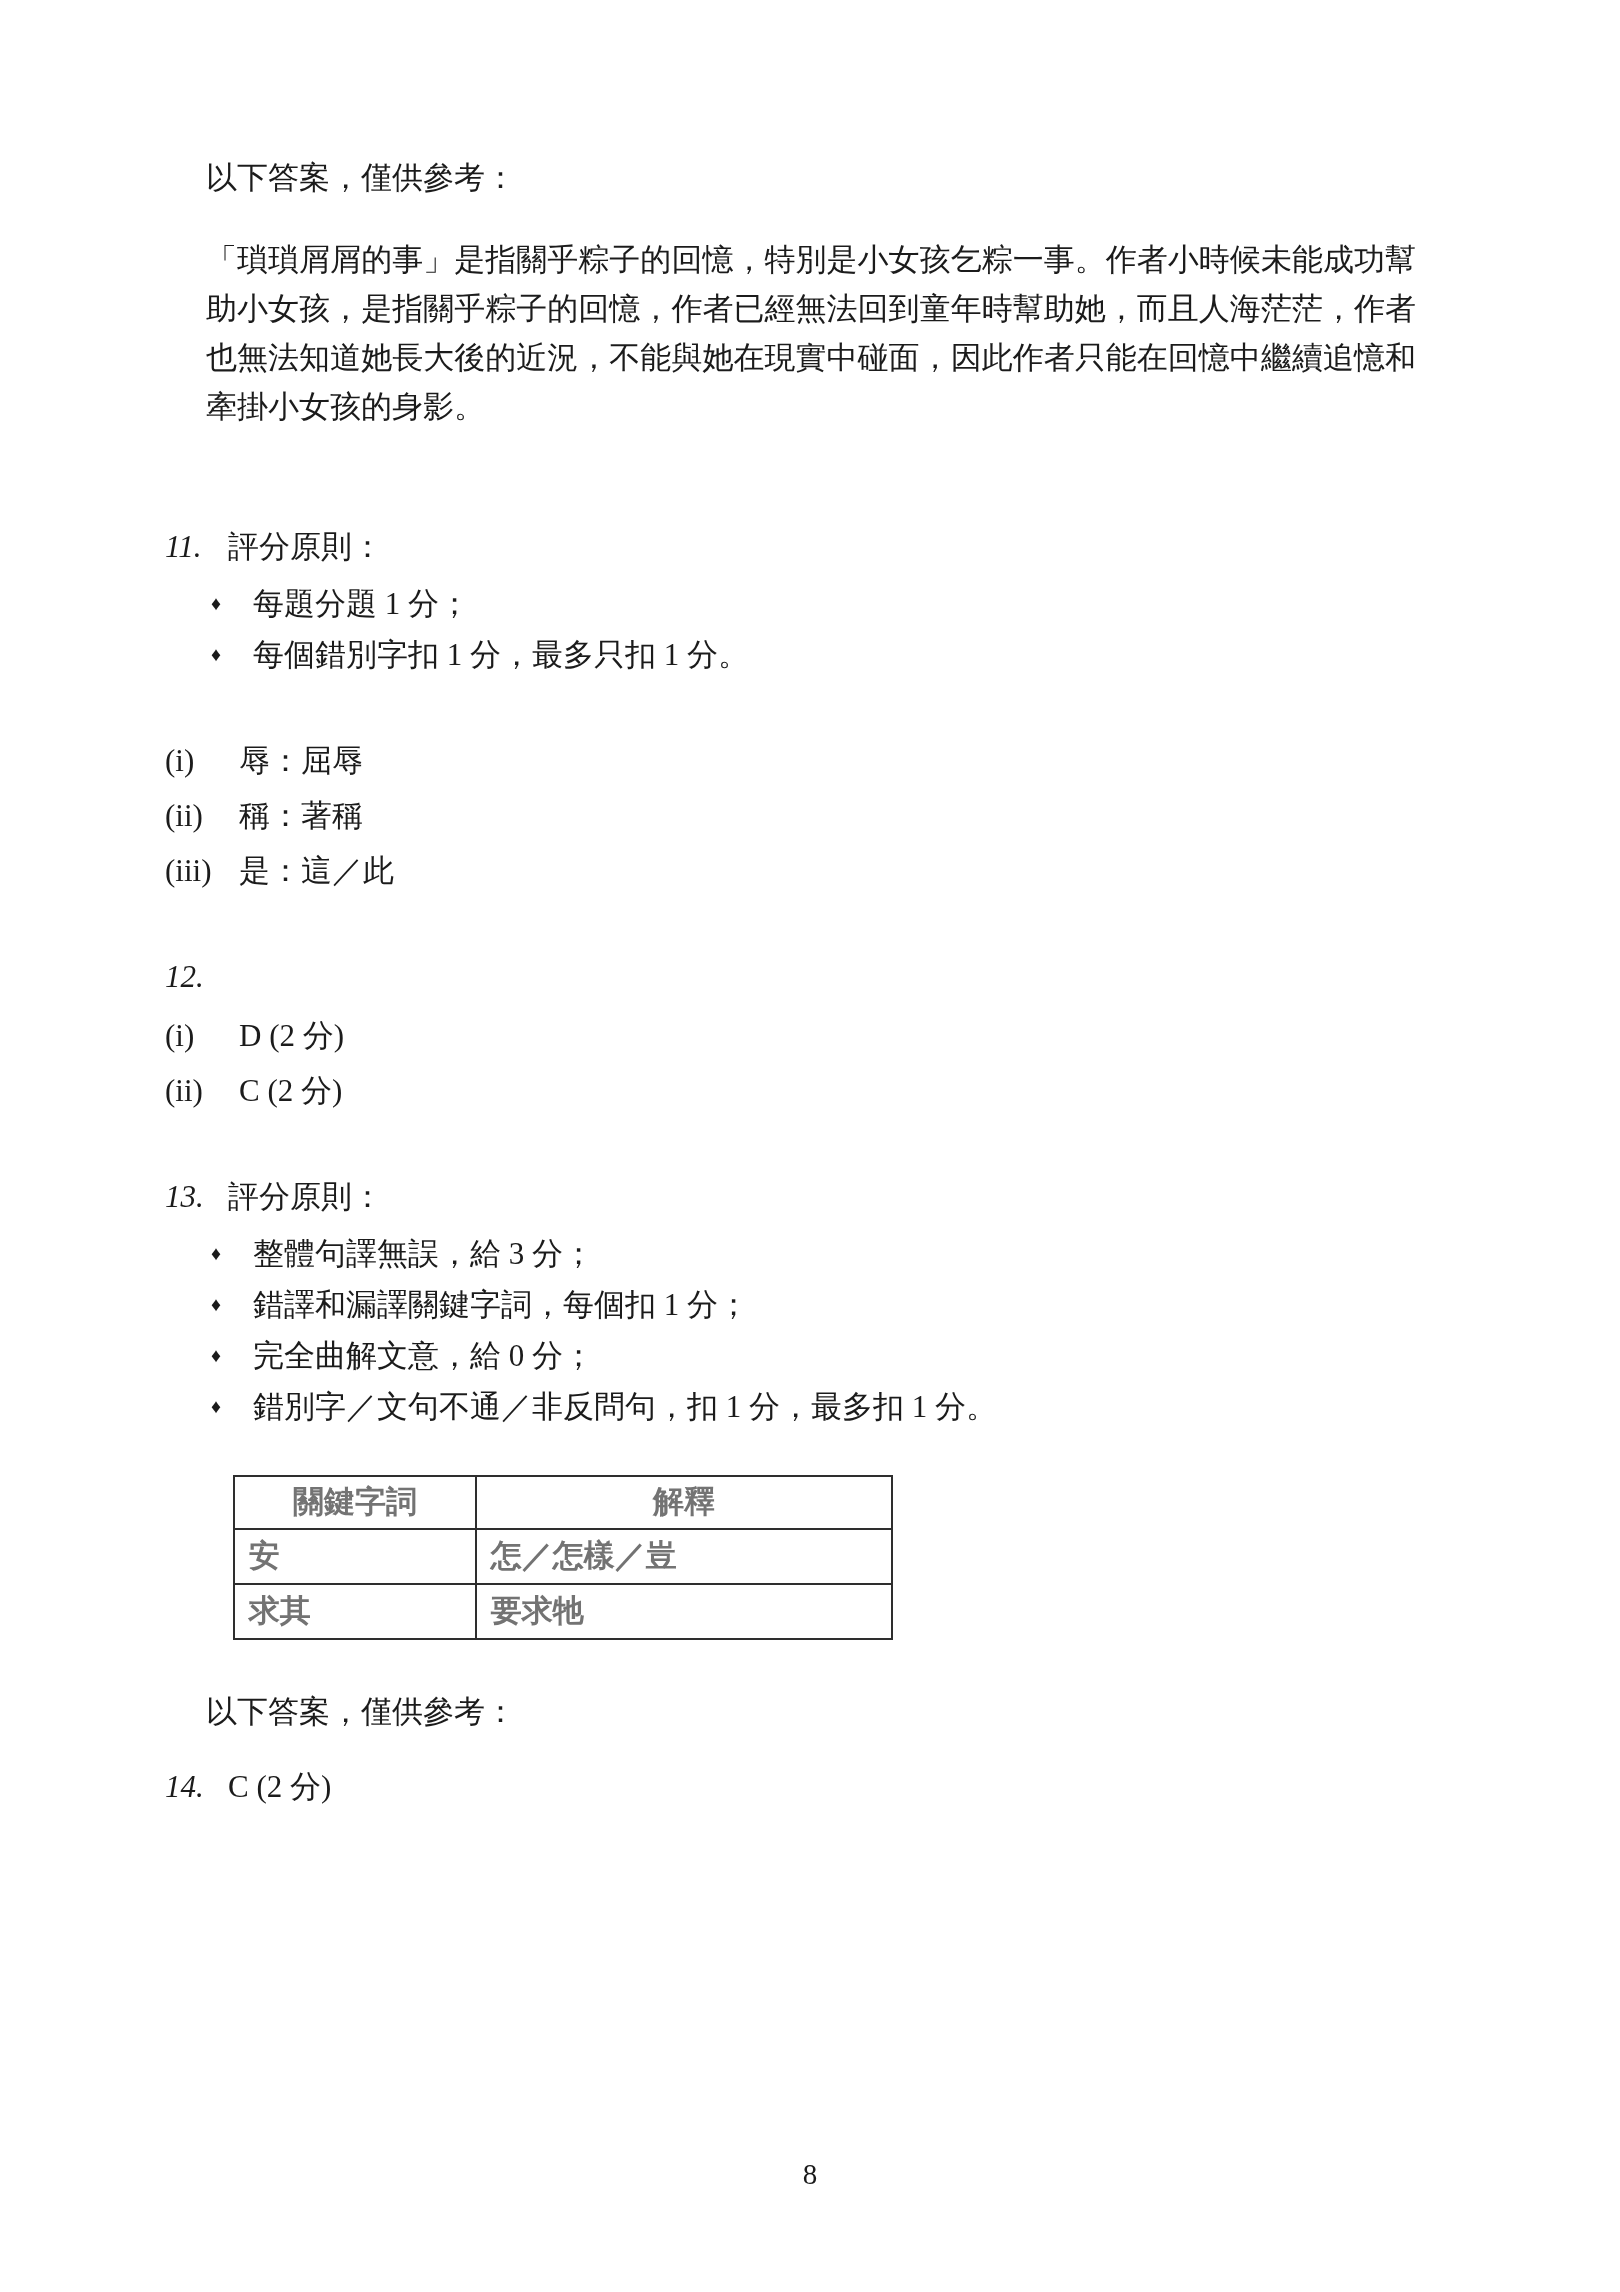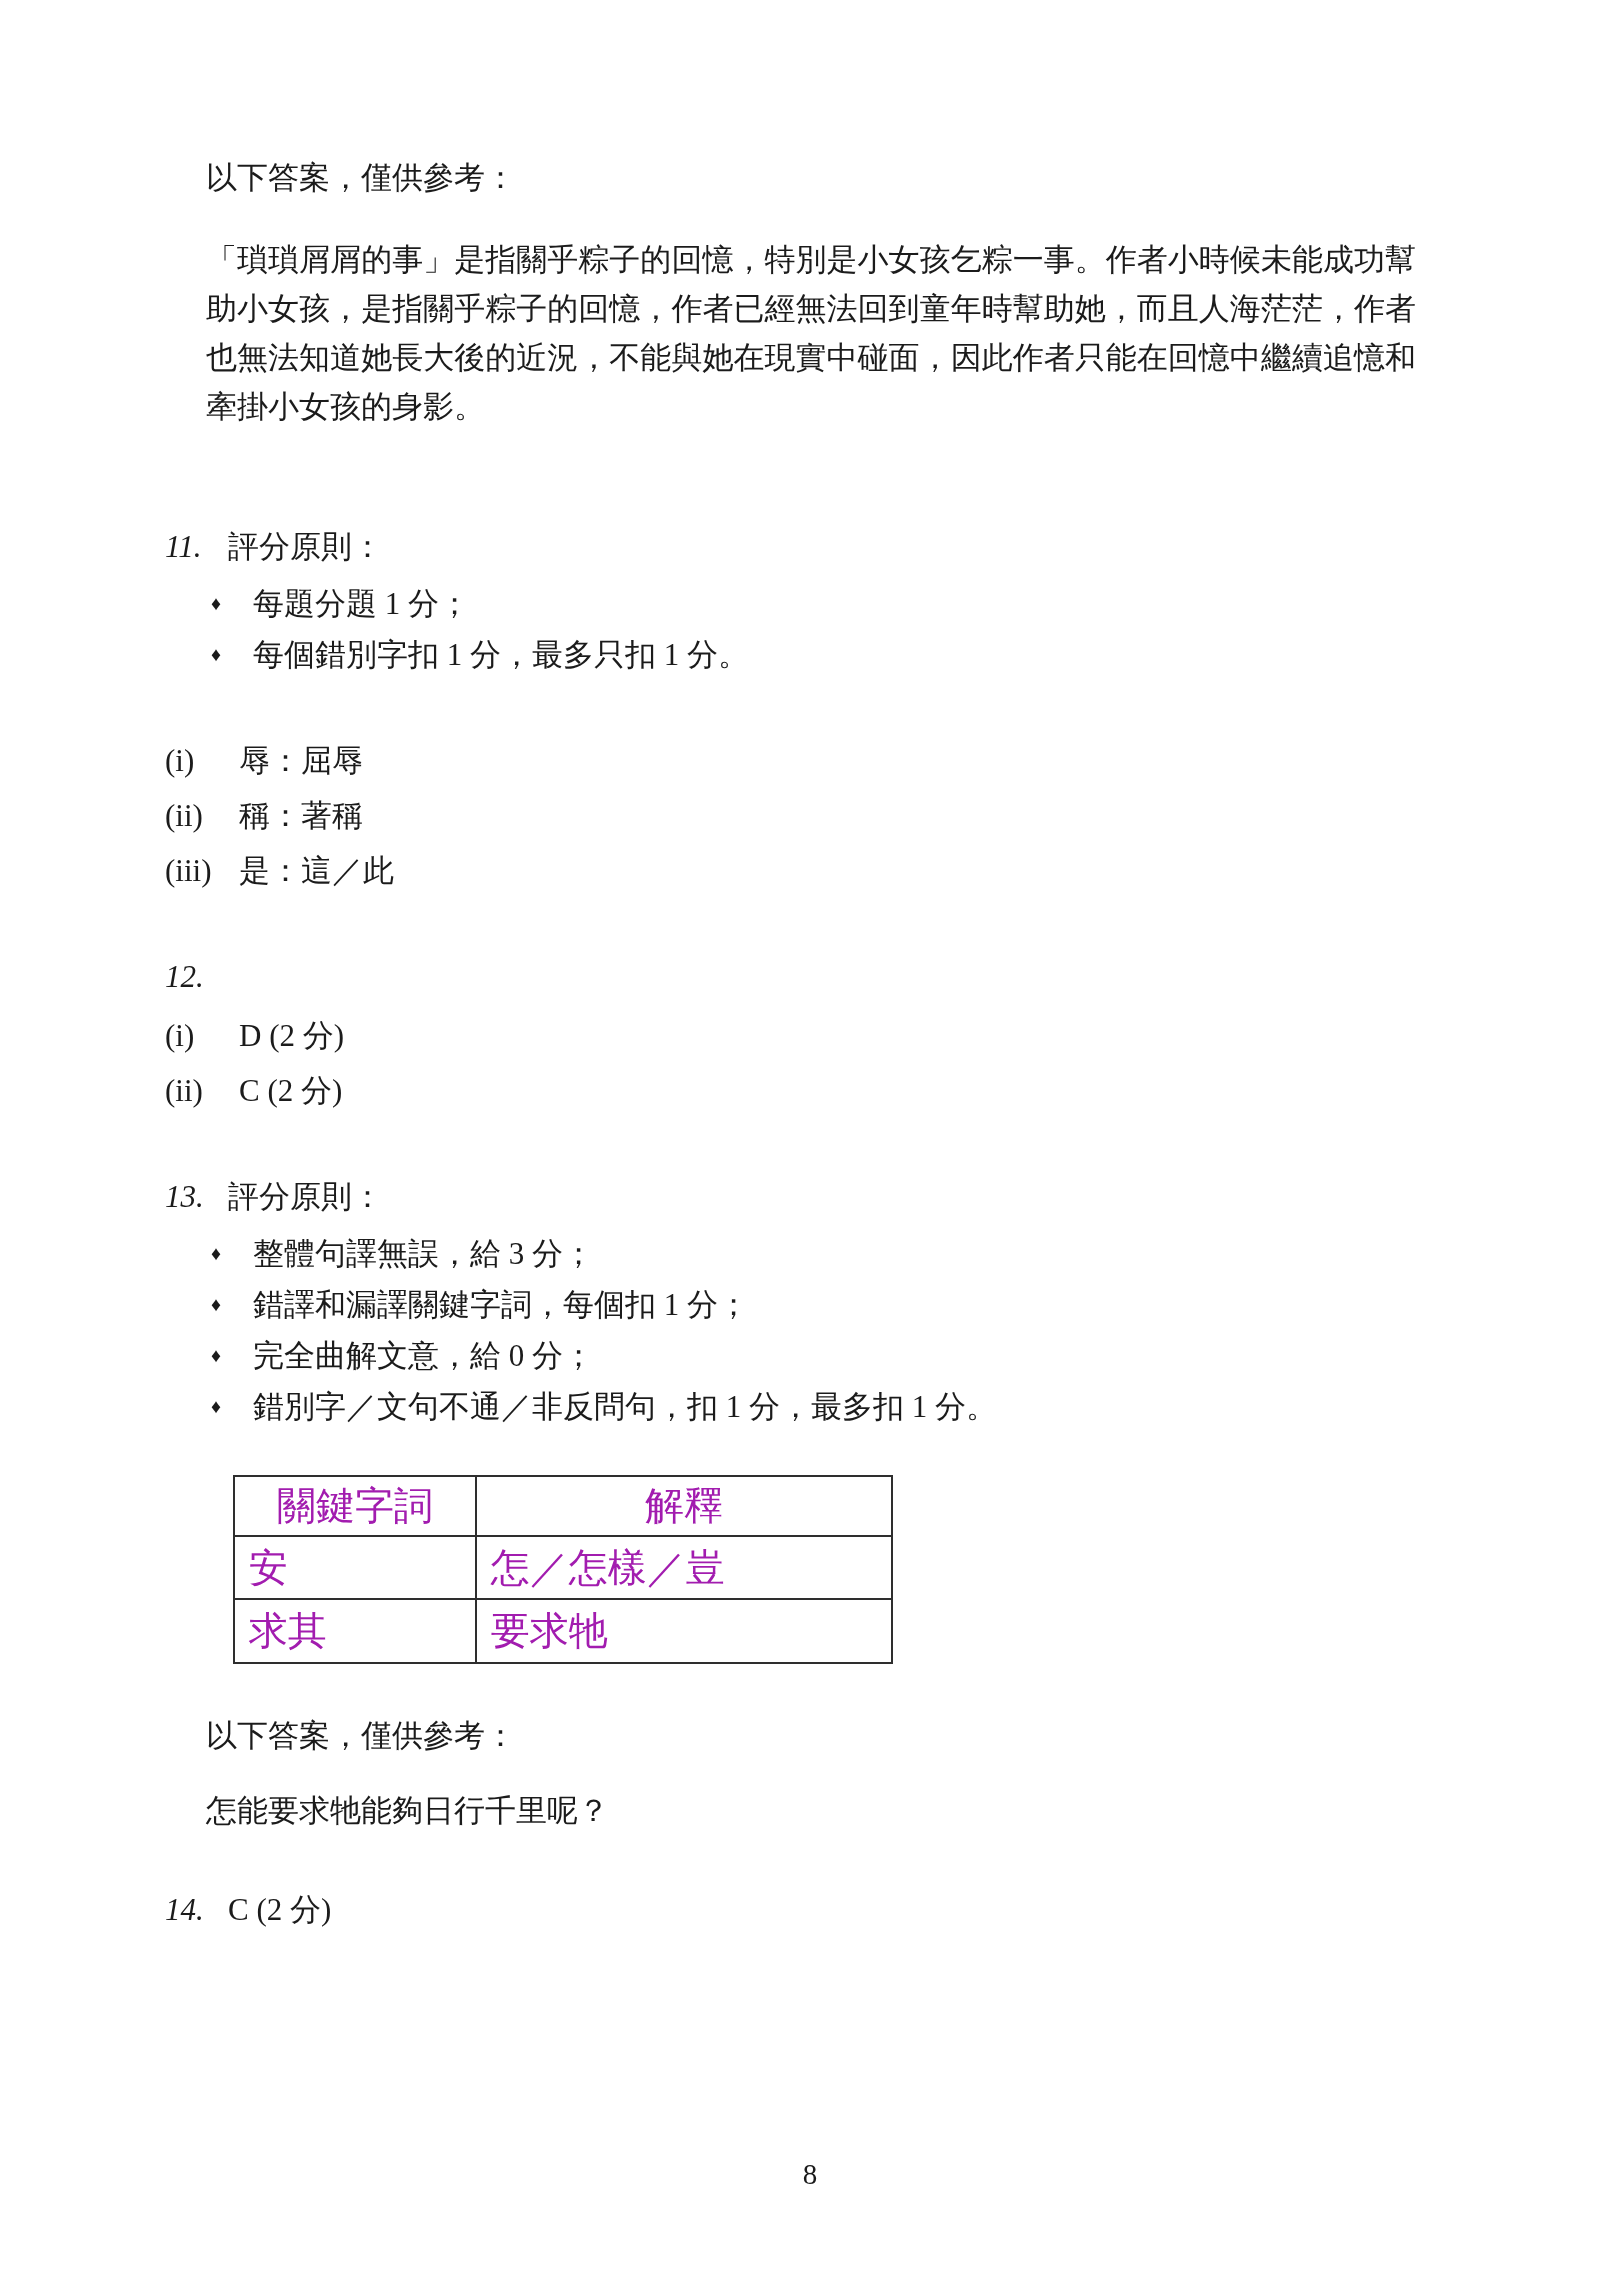--- a/index.html
+++ b/index.html
@@ -74,23 +74,23 @@
   
   .kv-table {
     border-collapse: collapse;
     margin: 0 0 47px 68px;
     table-layout: fixed;
   }
   .kv-table col.col1 { width: 242px; }
   .kv-table col.col2 { width: 416px; }
   .kv-table th, .kv-table td {
     border: 2px solid #2e2e2e;
-    font-weight: normal;
-    font-size: 39px;
-    color: #a21caf;
+    font-weight: bold;
+    font-size: 31px;
+    color: #737373;
   }
   .kv-table th {
     text-align: center;
     height: 53px;
     padding: 2px 9.8px;
   }
   .kv-table td {
     text-align: left;
     height: 55px;
     padding: 3.9px 13.7px;
@@ -203,21 +203,20 @@
         <td>怎／怎樣／豈</td>
       </tr>
       <tr>
         <td>求其</td>
         <td>要求牠</td>
       </tr>
     </tbody>
   </table>
 
   <div class="ref-note-2">以下答案，僅供參考：</div>
-  <div class="answer-line">怎能要求牠能夠日行千里呢？</div>
 
   <div class="q-header">
     <span class="q-num">14.</span>
     <span class="q-title">C (2 分)</span>
   </div>
 
   <div class="footer">
     <span>8</span>
   </div>
 

